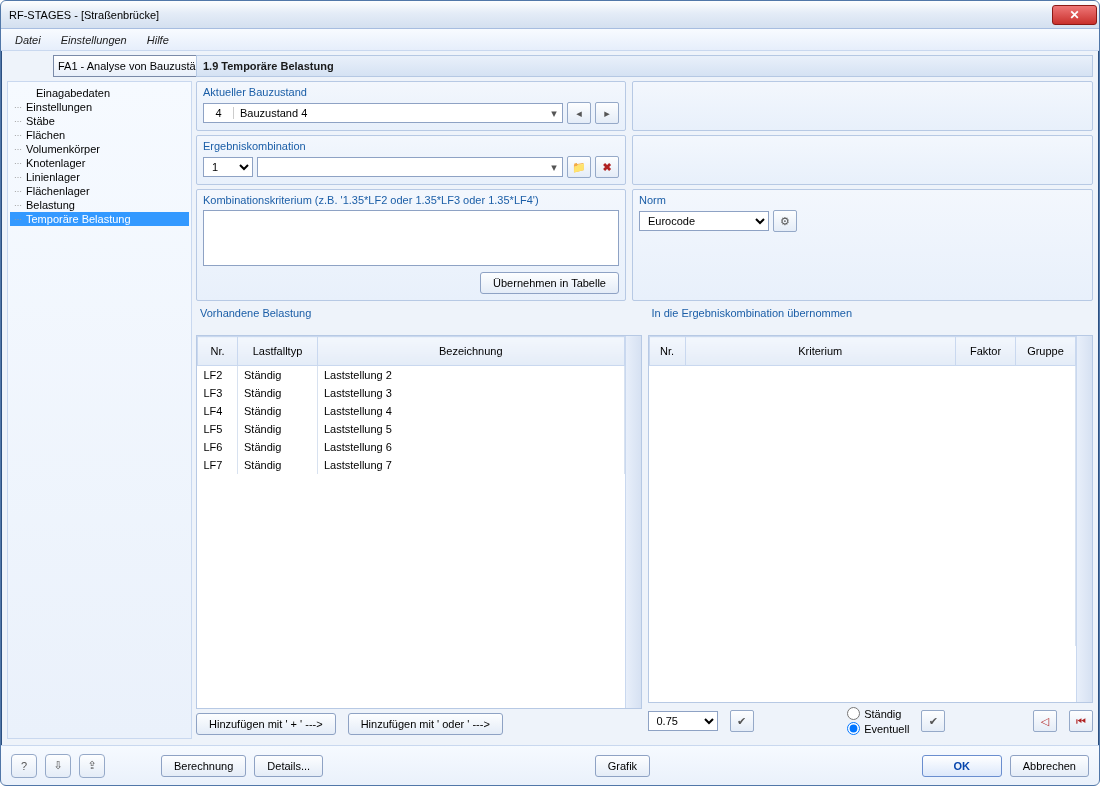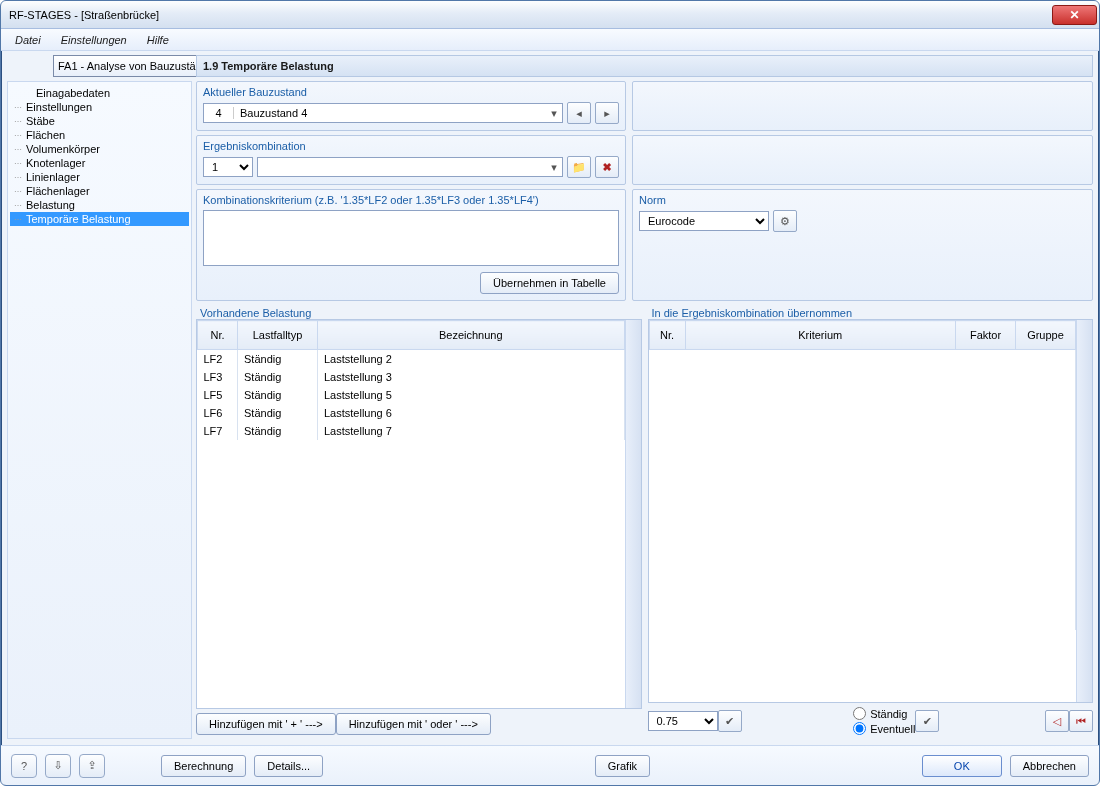--- a/index.html
+++ b/index.html
@@ -52,39 +52,39 @@
 
 textarea.criteria { width:100%; height:56px; border:1px solid #8ea2c4; resize:none; background:#fff; }
 .apply-row { display:flex; justify-content:flex-end; margin-top:4px; }
 button { height:22px; border:1px solid #8ea2c4; background:linear-gradient(#fdfeff,#e4ecf7); border-radius:3px; padding:0 12px; cursor:pointer; }
 
 .norm-select { width:130px; }
 
 
 .tables-row { flex:1; display:flex; gap:6px; }
 .tbl-group { flex:1; display:flex; flex-direction:column; }
-.tbl-group .legend { color:#1b5ea7; padding:2px 0 0 4px; }
+.tbl-group .legend { color:#1b5ea7; padding:2px 0 16px 4px; }
 .tbl-wrap { flex:1; border:1px solid #b7c9e4; background:#fff; display:flex; }
 .tbl { flex:1; overflow:auto; }
 .tbl table { width:100%; border-collapse:collapse; }
 .tbl th { background:linear-gradient(#f3f7fd,#e4ecf7); border:1px solid #c9d8ef; padding:8px 4px; font-weight:normal; text-align:center; height:20px; }
 .tbl td { border-right:1px solid #d8e2f0; padding:2px 6px; height:18px; }
 .tbl .scrollbar, .sb { width:16px; background:linear-gradient(90deg,#e8effa,#d6e1f2); border-left:1px solid #c9d8ef; }
 
-.tbl-actions { display:flex; gap:0; padding:4px 0; align-items:center; }
+.tbl-actions { display:flex; gap:12px; padding:4px 0; align-items:center; }
 .tbl-actions .spacer { flex:1; }
 
 .radios { display:flex; flex-direction:column; gap:2px; padding-left:6px; }
 .radios label { display:flex; align-items:center; gap:4px; }
 input[type=radio]{ margin:0; }
 
 .footer { height:40px; display:flex; align-items:center; gap:8px; padding:0 10px; border-top:1px solid #c9d8ef; background:linear-gradient(#f6faff,#eaf1fb); }
 .footer .spacer { flex:1; }
 .footer .round { width:26px; height:24px; border-radius:4px; }
-button.ok { width:80px; font-weight:normal; color:#0645ad; border:1px solid #6a8ecf; background:linear-gradient(#fff,#dce8fb); }
+button.ok { width:80px; font-weight:bold; color:#0645ad; border:1px solid #6a8ecf; background:linear-gradient(#fff,#dce8fb); }
 </style>
 </head>
 <body>
 
 <div class="outer-window">
 
   <div class="titlebar">
     <span class="title">RF-STAGES - [Straßenbrücke]</span>
     <div class="close">✕</div>
   </div>
@@ -190,20 +190,25 @@
                 <tbody id="left-tbody">
                     <tr>
                       <td>LF2</td>
                       <td>Ständig</td>
                       <td>Laststellung 2</td>
                     </tr>
                     <tr>
                       <td>LF3</td>
                       <td>Ständig</td>
                       <td>Laststellung 3</td>
+                    </tr>
+                    <tr>
+                      <td>LF4</td>
+                      <td>Ständig</td>
+                      <td>Laststellung 4</td>
                     </tr>
                     <tr>
                       <td>LF5</td>
                       <td>Ständig</td>
                       <td>Laststellung 5</td>
                     </tr>
                     <tr>
                       <td>LF6</td>
                       <td>Ständig</td>
                       <td>Laststellung 6</td>

